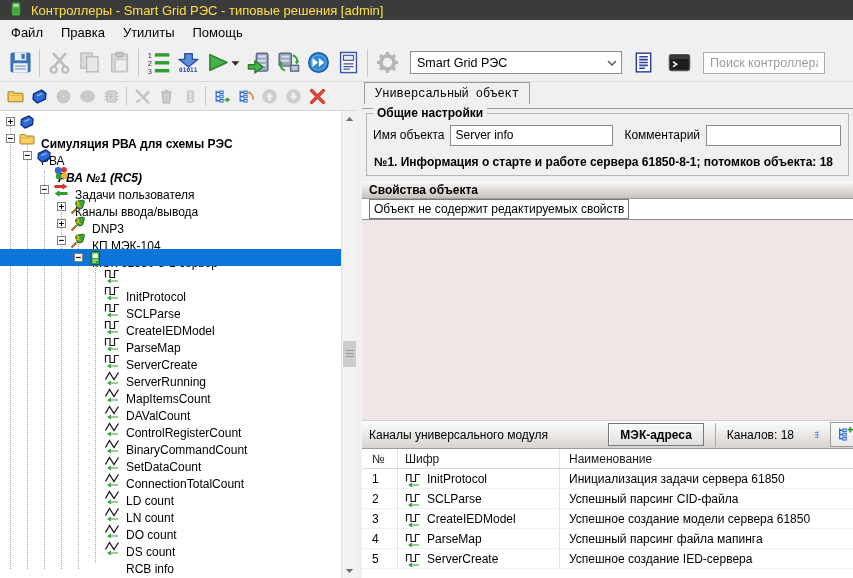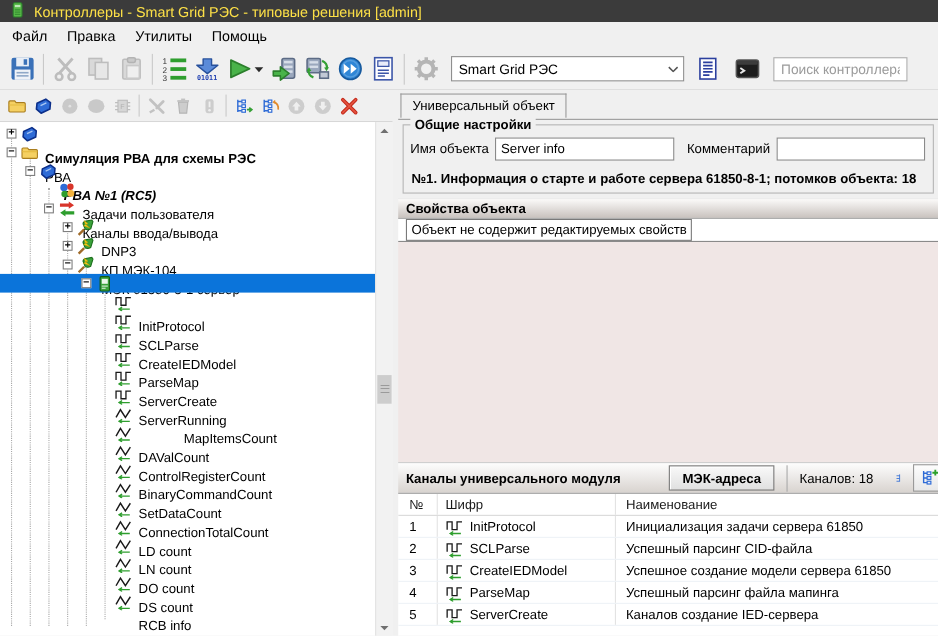--- a/index.html
+++ b/index.html
@@ -51,40 +51,40 @@
   .varrow { height:16px; display:flex; align-items:center; justify-content:center; }
   .varrow.bottom { position:absolute; bottom:0; left:0; right:0; }
   .varrow svg { width:9px; height:9px; }
   .vthumb { position:absolute; left:1px; right:1px; top:230px; height:26px; background:#cdcdcd; display:flex; align-items:center; justify-content:center; }
   .vthumb .grip { width:8px; height:9px; background:repeating-linear-gradient(#9a9a9a 0 1px, transparent 1px 3px); }
 
   .splitter { width:5px; flex:none; background:#f0f0f0; }
 
   
   .right-pane { flex:1; display:flex; flex-direction:column; min-width:0; background:#f0f0f0; }
-  .tabstrip { height:27px; flex:none; display:flex; align-items:center; padding-left:2px; border-bottom:1px solid #9a9a9a; }
+  .tabstrip { height:27px; flex:none; display:flex; align-items:flex-start; padding-left:2px; border-bottom:1px solid #9a9a9a;font-family:Liberation Mono, monospace; }
   .tab { height:22px; padding:0 10px; display:flex; align-items:center; background:#f0f0f0; border:1px solid #9a9a9a; border-bottom:none; margin-bottom:-1px; font-size:12px; }
   .right-content { flex:1; display:flex; flex-direction:column; min-height:0; }
 
   .groupbox { margin:4px 4px 0 4px; border:1px solid #b5b5b5; position:relative; padding:9px 6px 5px 6px; }
   .legend { position:absolute; top:-8px; left:6px; background:#f0f0f0; padding:0 4px; font-weight:bold; font-size:12px; }
   .form-row { display:flex; align-items:center; height:24px; }
   .form-row label { font-size:12px; margin-right:6px; flex:none; }
   .tinput { height:21px; border:1px solid #8a8a8a; background:#fff; font:12px "Liberation Sans",sans-serif; padding:0 4px; }
   .name-input { width:163px; margin-right:11px; flex:none; }
   .comment-input { flex:1; min-width:0; margin-right:1px; }
   .info-line { font-weight:bold; font-size:12px; margin:8px 0 1px 1px; }
 
   .section-header { margin-top:4px; height:19px; flex:none; background:linear-gradient(#fbfaf9,#c9c2be); border-top:1px solid #ececec; border-bottom:1px solid #9c9c9c; display:flex; align-items:center; padding-left:7px; font-weight:bold; font-size:12px; }
   .props-strip { height:21px; flex:none; background:#fff; display:flex; align-items:stretch; border-bottom:1px solid #8a8a8a; }
   .props-cell { margin-left:7px; border:1px solid #7a7a7a; background:#fff; display:flex; align-items:center; padding:0 4px; font-size:12px; }
   .props-area { height:200px; flex:none; background:var(--pink,#f0e6e5); }
 
   .channels-header { height:29px; flex:none; background:linear-gradient(#fdfdfd,#d8d3cf); border-top:1px solid #cfcfcf; border-bottom:1px solid #9c9c9c; display:flex; align-items:center; padding:0 0 0 7px; gap:6px; overflow:hidden; }
-  .ch-title { font-weight:bold; font-size:12px; }
+  .ch-title { font-weight:normal; font-size:12px; }
   .flex-sp { flex:1; }
   .btn { height:23px; padding:0 11px; font:bold 12px "Liberation Sans",sans-serif; color:#000; background:linear-gradient(#f9f9f9,#e0e0e0); border:1px solid #7a7a7a; box-shadow:inset 1px 1px 0 #fff; }
   .vsep { width:1px; height:24px; background:#aaa; margin:0 5px; flex:none; }
   .count { font-size:12px; flex:none; }
   .clip-icon { width:10px; height:16px; overflow:hidden; display:flex; flex:none; margin-left:10px; }
   .clip-icon svg { width:16px; height:16px; }
   .iconbtn { width:30px; height:25px; flex:none; border:1px solid #9a9a9a; background:linear-gradient(#fdfdfd,#e8e8e8); display:flex; align-items:center; justify-content:center; margin-left:4px; margin-right:-7px; }
   .iconbtn svg { width:17px; height:17px; }
 
   .chan-table { flex:1; background:#fff; overflow:hidden; font-size:12px; display:flex; flex-direction:column; }
@@ -490,21 +490,21 @@
             </div>
             <div class="tree-row" style="padding-left: 104px;">
               <span class="ticon">
                 <svg viewBox="0 0 16 16">
                   <path d="M1.5 10.5 V3.5 H6 v7 h4.5 v-7 H15" fill="none" stroke="#1a1a1a" stroke-width="1.2"></path>
                   <path d="M14 14 H4.5 M7 12.2 L4.2 14 7 15.8" fill="none" stroke="#2e9e2e" stroke-width="1.2"></path>
                 </svg>
               </span>
               <span class="lbl">ServerRunning</span>
             </div>
-            <div class="tree-row" style="padding-left: 104px; gap: 41px;">
+            <div class="tree-row" style="padding-left: 104px;">
               <span class="ticon">
                 <svg viewBox="0 0 16 16">
                   <path d="M1.5 10.5 L5.5 3.5 L10 10.5 L14.5 3.5" fill="none" stroke="#1a1a1a" stroke-width="1.3"></path>
                   <path d="M14 14 H4.5 M7 12.2 L4.2 14 7 15.8" fill="none" stroke="#2e9e2e" stroke-width="1.2"></path>
                 </svg>
               </span>
               <span class="lbl">MapItemsCount</span>
             </div>
             <div class="tree-row" style="padding-left: 104px;">
               <span class="ticon">
@@ -728,21 +728,21 @@
               <span class="c-num">5</span>
               <span class="c-code">
                 <span class="ticon">
                   <svg viewBox="0 0 16 16">
                     <path d="M1.5 10.5 V3.5 H6 v7 h4.5 v-7 H15" fill="none" stroke="#1a1a1a" stroke-width="1.2"></path>
                     <path d="M14 14 H4.5 M7 12.2 L4.2 14 7 15.8" fill="none" stroke="#2e9e2e" stroke-width="1.2"></path>
                   </svg>
                 </span>
                 <span>ServerCreate</span>
               </span>
-              <span class="c-name">Каналов создание IED-сервера</span>
+              <span class="c-name">Успешное создание IED-сервера</span>
             </div>
           </div>
 
       </div>
     </div>
 
   </div>
 </div>
 
 </body></html>

